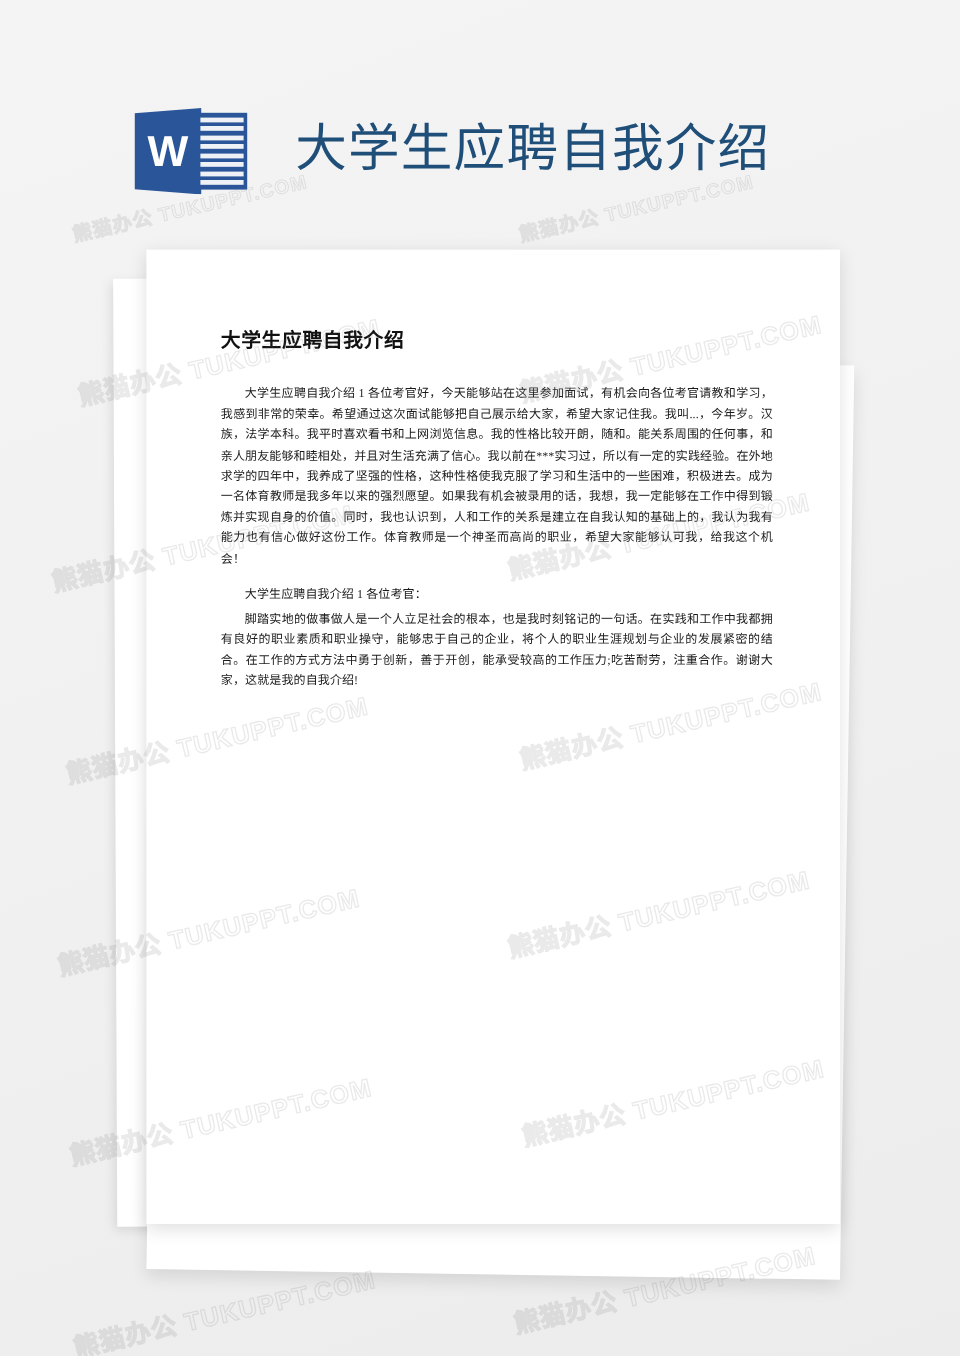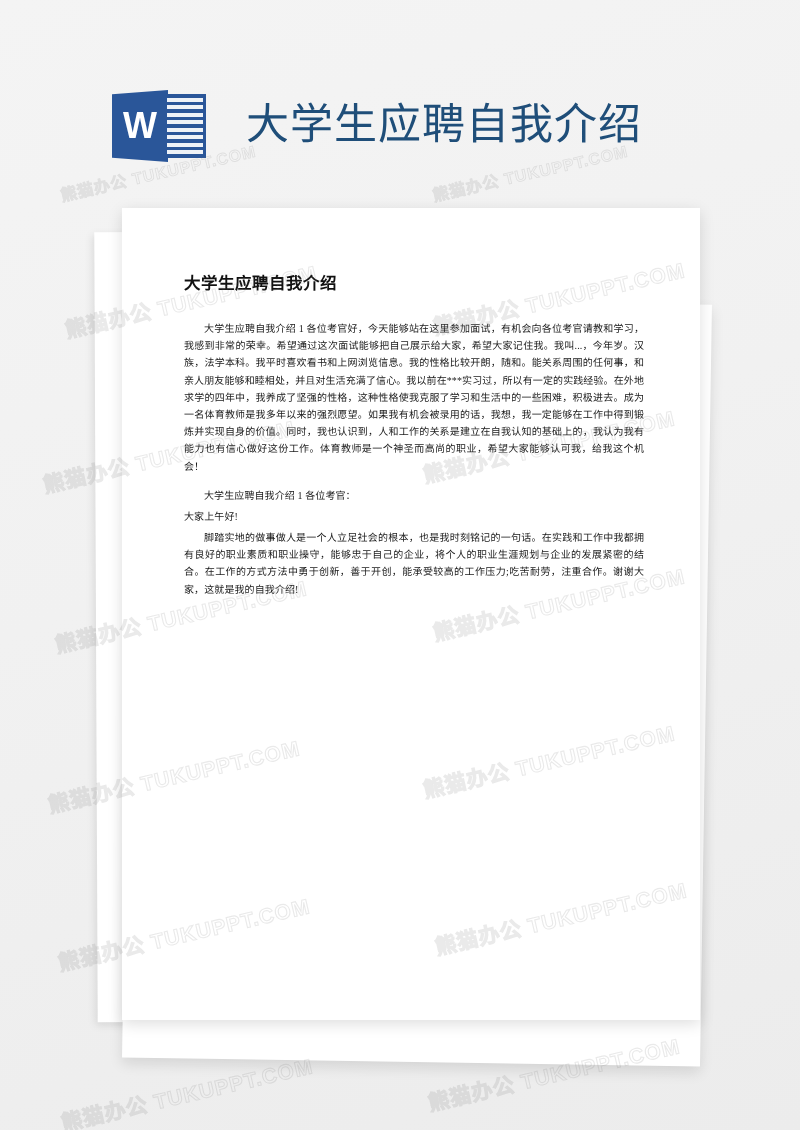--- a/index.html
+++ b/index.html
@@ -212,21 +212,20 @@
 
 <div class="doc-stack">
   <div class="sheet sheet-back-left"></div>
   <div class="sheet sheet-back-bottom"></div>
 
   <div class="sheet sheet-main">
     <div class="doc-body">
       <h1 class="doc-title">大学生应聘自我介绍</h1>
       <p class="doc-p">大学生应聘自我介绍 1 各位考官好，今天能够站在这里参加面试，有机会向各位考官请教和学习，我感到非常的荣幸。希望通过这次面试能够把自己展示给大家，希望大家记住我。我叫...，今年岁。汉族，法学本科。我平时喜欢看书和上网浏览信息。我的性格比较开朗，随和。能关系周围的任何事，和亲人朋友能够和睦相处，并且对生活充满了信心。我以前在***实习过，所以有一定的实践经验。在外地求学的四年中，我养成了坚强的性格，这种性格使我克服了学习和生活中的一些困难，积极进去。成为一名体育教师是我多年以来的强烈愿望。如果我有机会被录用的话，我想，我一定能够在工作中得到锻炼并实现自身的价值。同时，我也认识到，人和工作的关系是建立在自我认知的基础上的，我认为我有能力也有信心做好这份工作。体育教师是一个神圣而高尚的职业，希望大家能够认可我，给我这个机会！</p>
       <p class="doc-p nogap">大学生应聘自我介绍 1 各位考官：</p>
-      <p class="doc-p noindent nogap">大家上午好!</p>
       <p class="doc-p">脚踏实地的做事做人是一个人立足社会的根本，也是我时刻铭记的一句话。在实践和工作中我都拥有良好的职业素质和职业操守，能够忠于自己的企业，将个人的职业生涯规划与企业的发展紧密的结合。在工作的方式方法中勇于创新，善于开创，能承受较高的工作压力;吃苦耐劳，注重合作。谢谢大家，这就是我的自我介绍!</p>
 
     </div>
   </div>
 </div>
 
 <div class="wm-layer">
   <div class="wm wm-sm" style="left:58px;  top:160px;">熊猫办公 TUKUPPT.COM</div>
   <div class="wm wm-sm" style="left:430px; top:160px;">熊猫办公 TUKUPPT.COM</div>
   <div class="wm" style="left:62px;  top:285px;">熊猫办公 TUKUPPT.COM</div>

